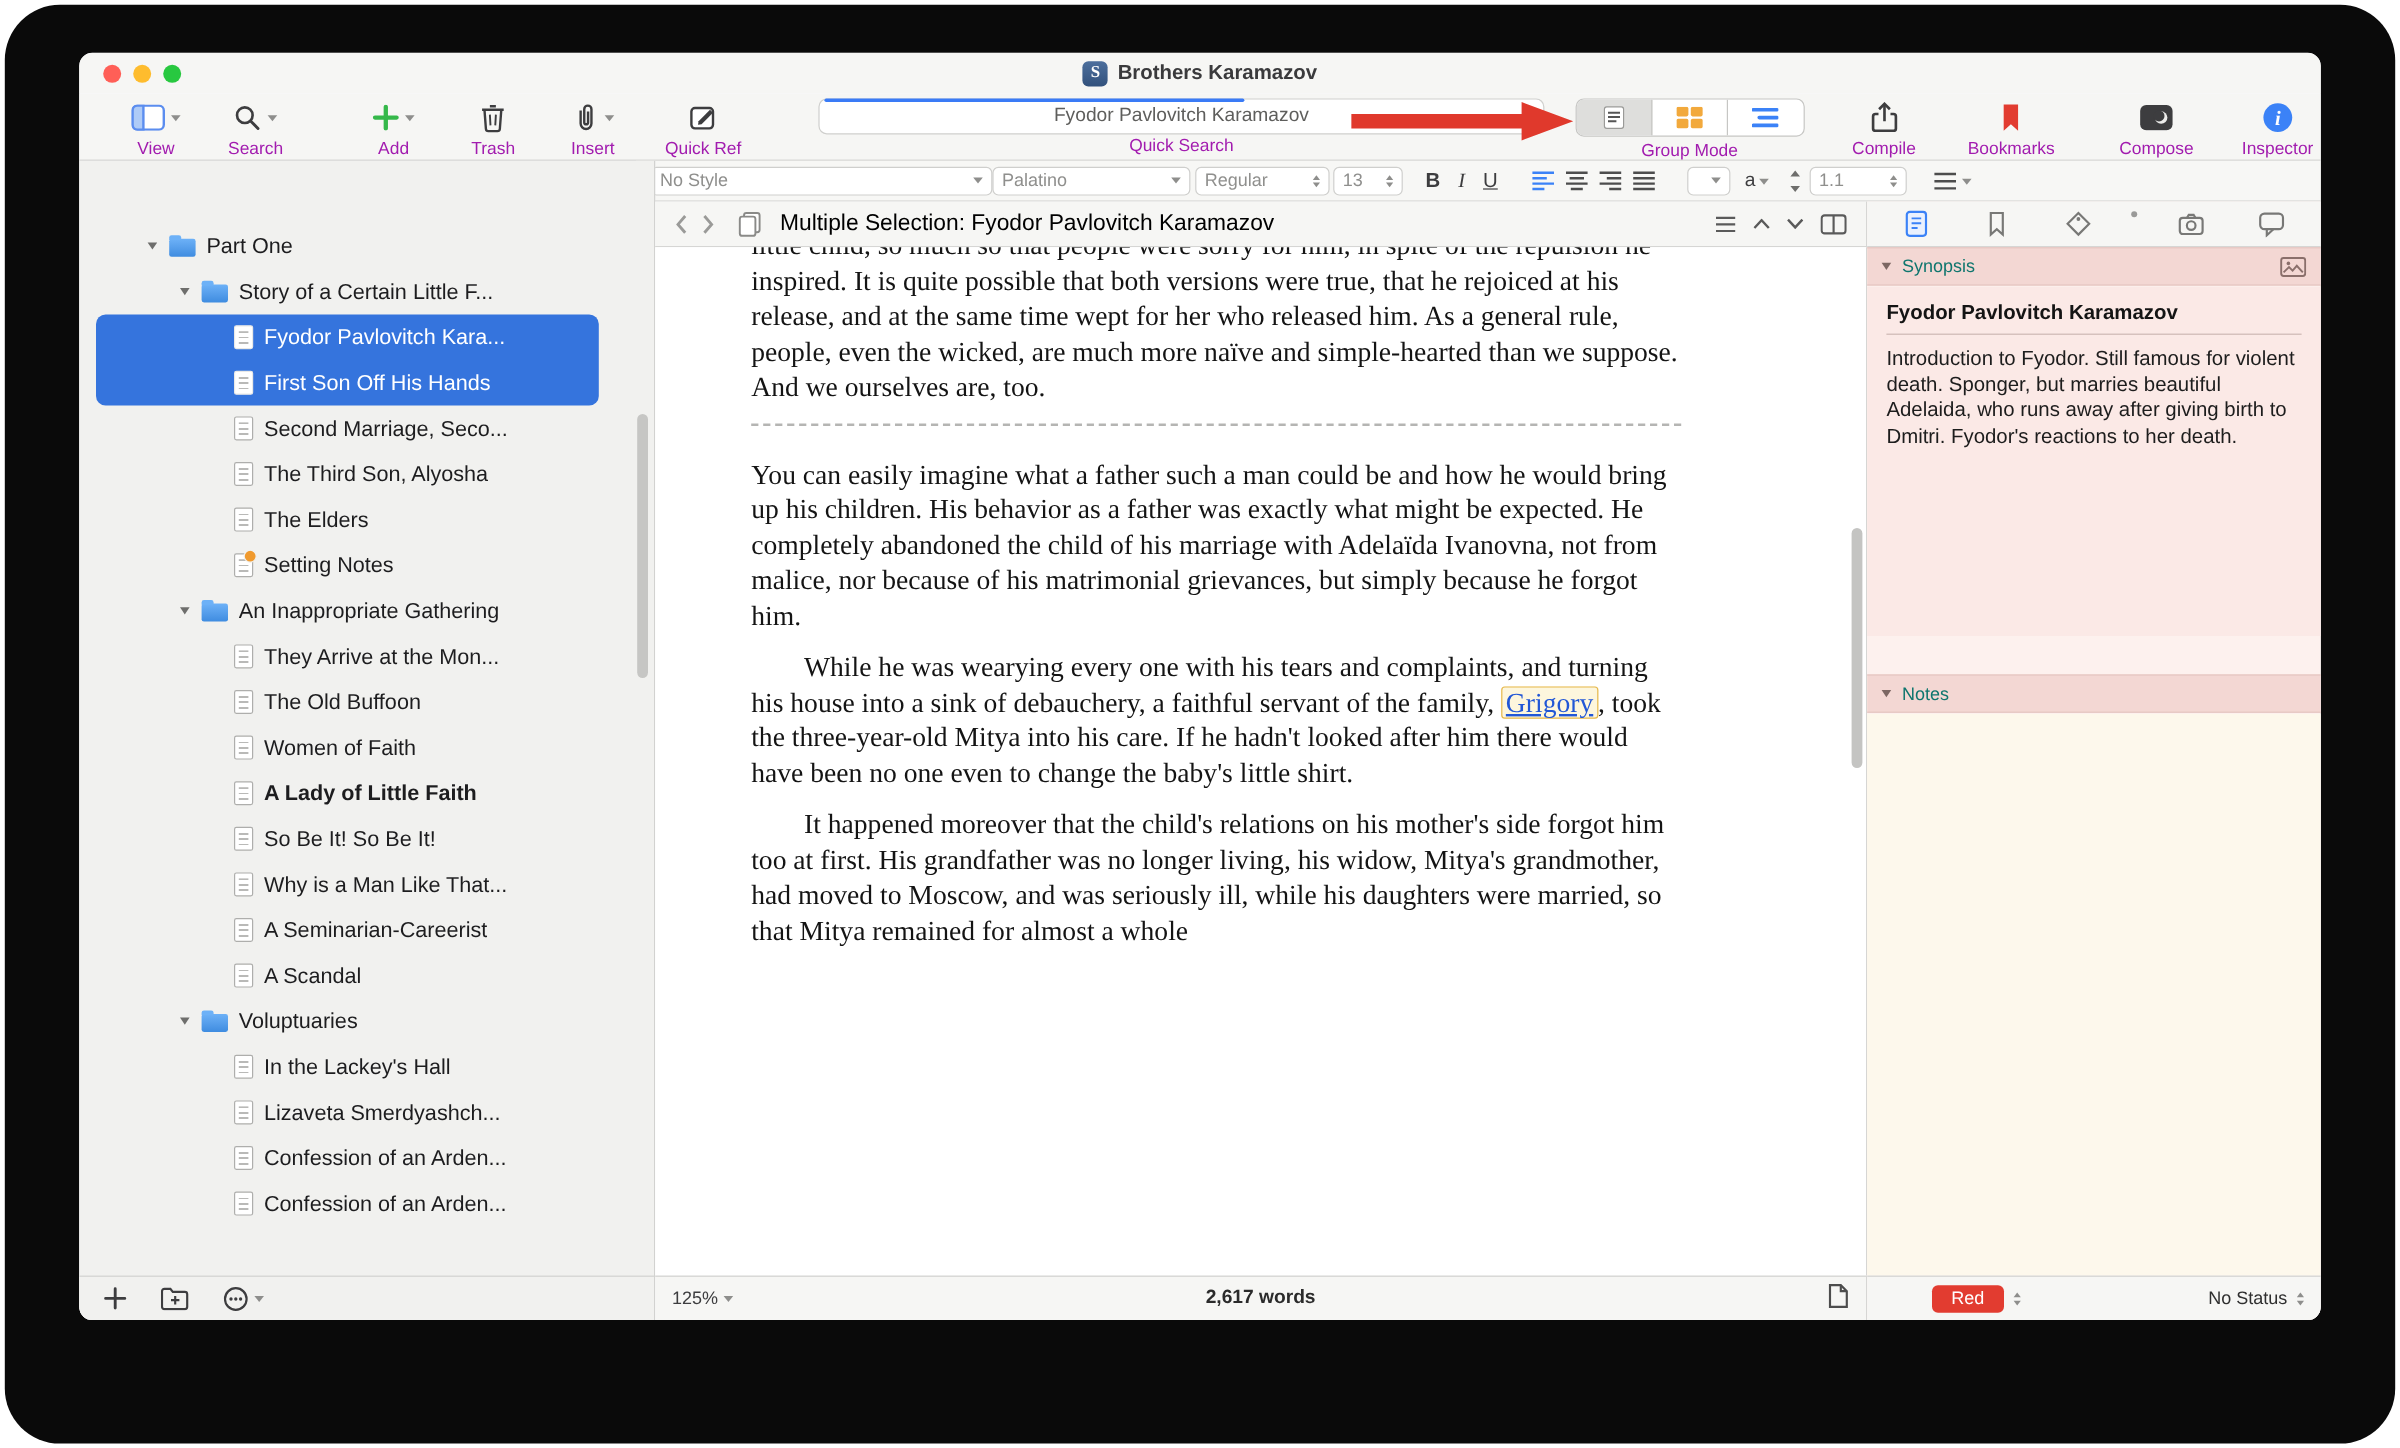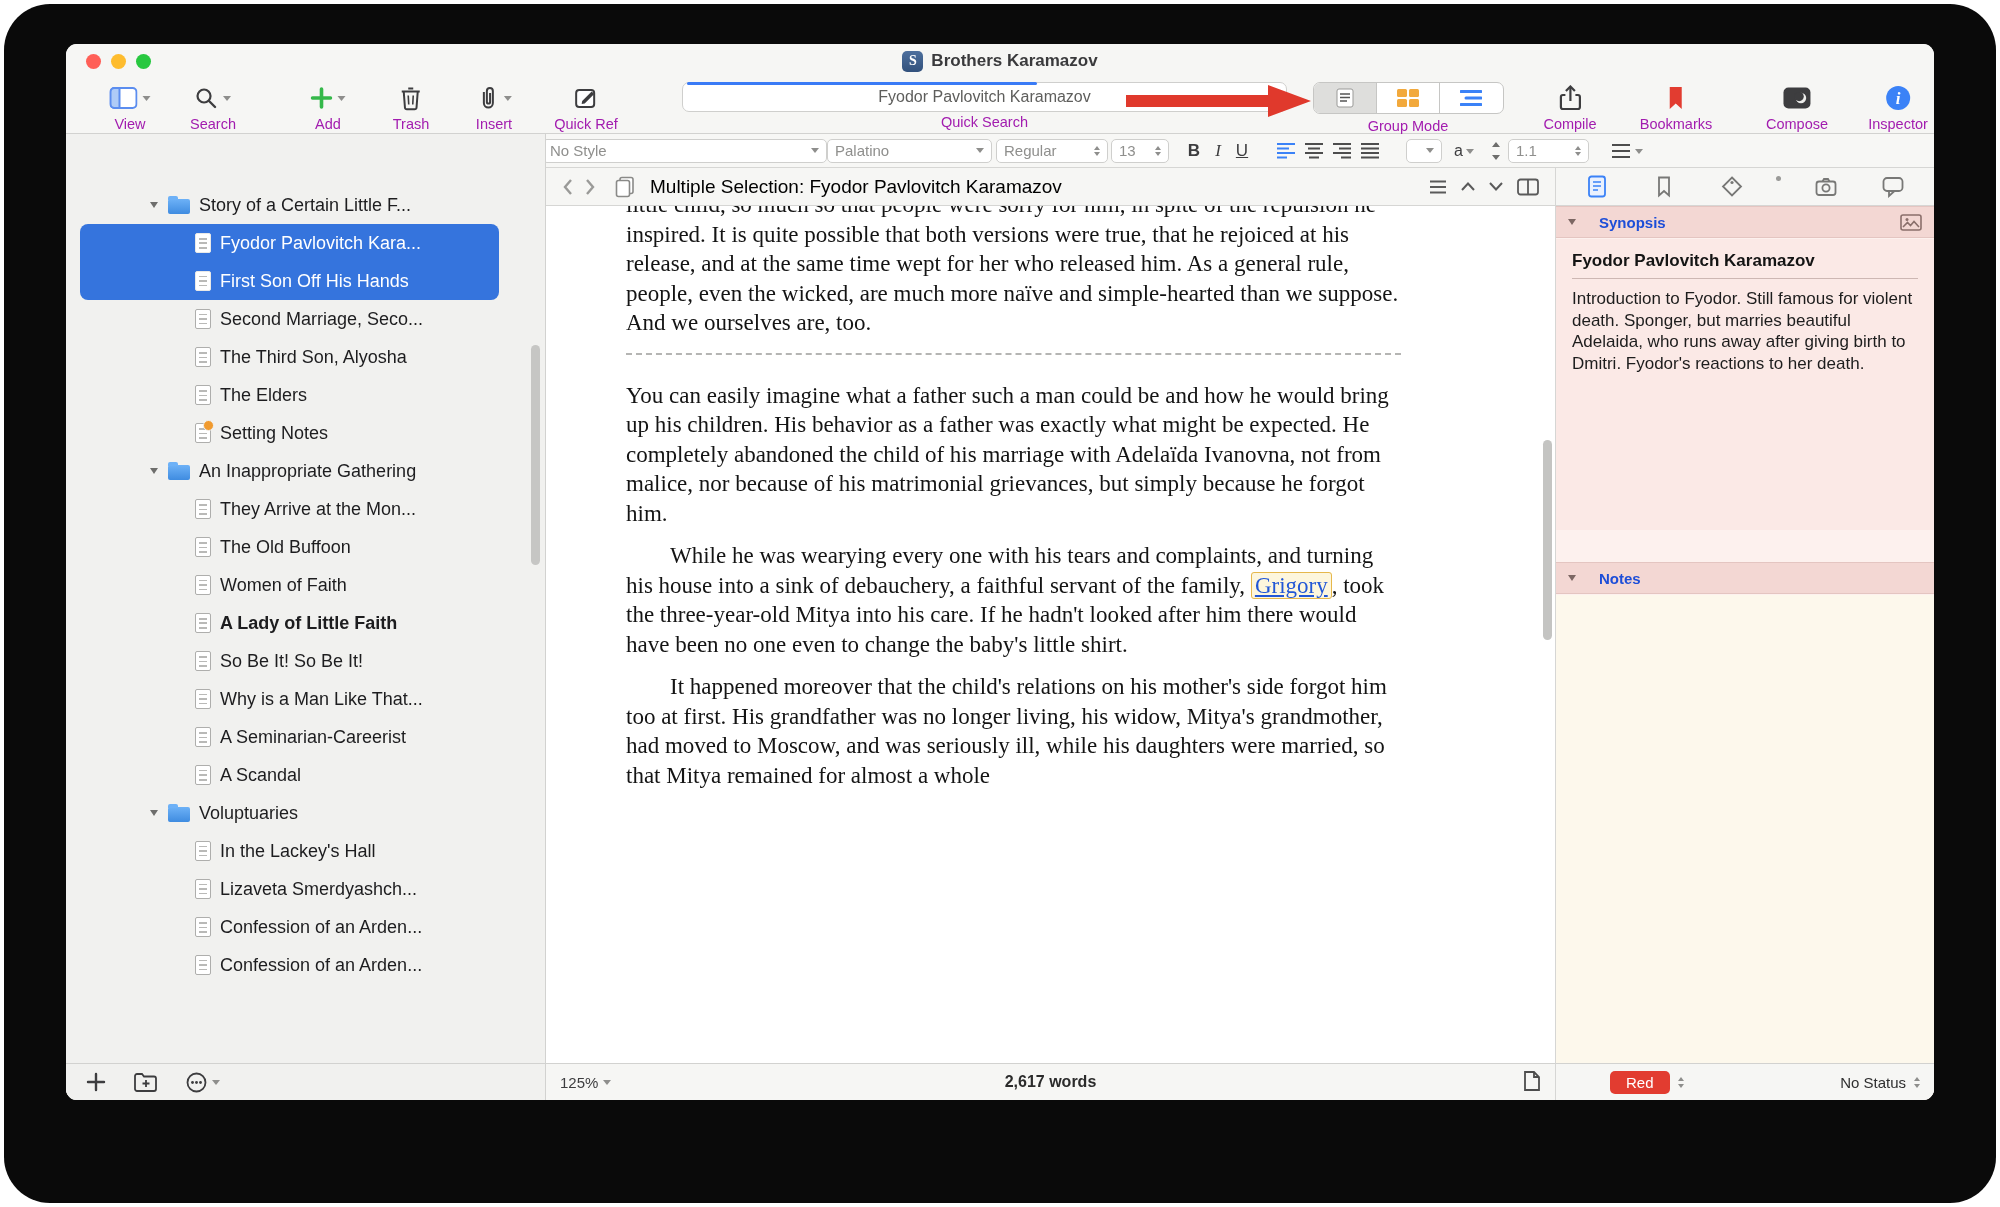--- a/index.html
+++ b/index.html
@@ -79,21 +79,21 @@
   .editor-scrollbar { position:absolute; right:3px; top:234px; width:9px; height:200px; background:#c4c4c2; border-radius:5px; }
   .editor-footer { position:absolute; left:480px; bottom:0; width:1010px; height:37px; background:#f6f6f4; border-top:1px solid #d2d2d0; border-right:1px solid #d6d6d4; display:flex; align-items:center; padding:0 14px; font-size:15px; color:#3d3d3f; }
   .zoom { display:flex; align-items:center; gap:5px; z-index:2; }
   .wordcount { position:absolute; left:0; right:0; text-align:center; font-size:16px; font-weight:700; color:#2b2b2b; }
   .ef-right { margin-left:auto; z-index:2; }
 
   
   .inspector { position:absolute; left:1490px; top:124px; right:0; bottom:0; background:#fdf1ee; }
   .insp-tabs { position:absolute; left:0; right:0; top:0; height:38px; background:#f6f6f4; border-bottom:1px solid #d6d6d4; display:flex; align-items:center; justify-content:space-between; padding:0 30px; }
   .tab-dot { width:5px; height:5px; border-radius:50%; background:#9a9a98; position:relative; top:-8px; margin:0 -12px; }
-  .sec-header { position:absolute; left:0; right:0; height:32px; background:#f3d7d3; border-top:1px solid #e4c5c1; border-bottom:1px solid #e4c5c1; display:flex; align-items:center; gap:23px; padding:0 12px; font-size:15px; font-weight:700; color:#1d4ed8; }
+  .sec-header { position:absolute; left:0; right:0; height:32px; background:#f3d7d3; border-top:1px solid #e4c5c1; border-bottom:1px solid #e4c5c1; display:flex; align-items:center; gap:9px; padding:0 12px; font-size:15px; font-weight:400; color:#0f766e; }
   .sec-chev { width:0; height:0; border:4.5px solid transparent; border-top:6px solid #7c6763; margin-top:4px; }
   .syn-header { top:38px; }
   .syn-card { position:absolute; left:0; right:0; top:71px; height:291px; background:#fbe9e6; padding:12px 16px; }
   .syn-title { font-size:17px; font-weight:700; color:#141414; margin-bottom:7px; }
   .syn-rule { border-top:1px solid #cdb7b3; margin-bottom:9px; }
   .syn-text { font-size:17px; line-height:21.5px; color:#1d1d1d; }
   .notes-header { top:394px; }
   .notes-body { position:absolute; left:0; right:0; top:427px; bottom:37px; background:#fdf8ec; }
   .insp-footer { position:absolute; left:0; right:0; bottom:0; height:37px; background:#f6f6f4; border-top:1px solid #d2d2d0; display:flex; align-items:center; padding:0 14px; }
   .chip { background:#e23c30; color:#fff; font-size:15px; padding:3px 16px; border-radius:5px; margin-left:40px; }
@@ -325,20 +325,25 @@
     <span style="display:flex;align-items:center;gap:4px;margin-left:22px">
       <svg width="20" height="16" viewBox="0 0 20 16">
             <path d="M1 2 h18 M1 8 h18 M1 14 h18" stroke="#4d4d4d" stroke-width="2"></path>
           </svg>
       <span class="cdown"></span>
     </span>
   </div>
 
   <div class="binder">
     <div class="binder-list">
+          <div class="binder-row" style="padding-left: 43px;">
+    <span class="chev"></span>
+    <span class="bicon icon-folder"></span>
+    <span class="blabel">Part One</span>
+  </div>
           <div class="binder-row" style="padding-left: 70px;">
     <span class="chev"></span>
     <span class="bicon icon-folder"></span>
     <span class="blabel">Story of a Certain Little F...</span>
   </div>
           <div class="binder-row selected sel-first" style="padding-left: 97px;">
     <span class="chev hidden"></span>
     <span class="bicon icon-doc"></span>
     <span class="blabel">Fyodor Pavlovitch Kara...</span>
   </div>

